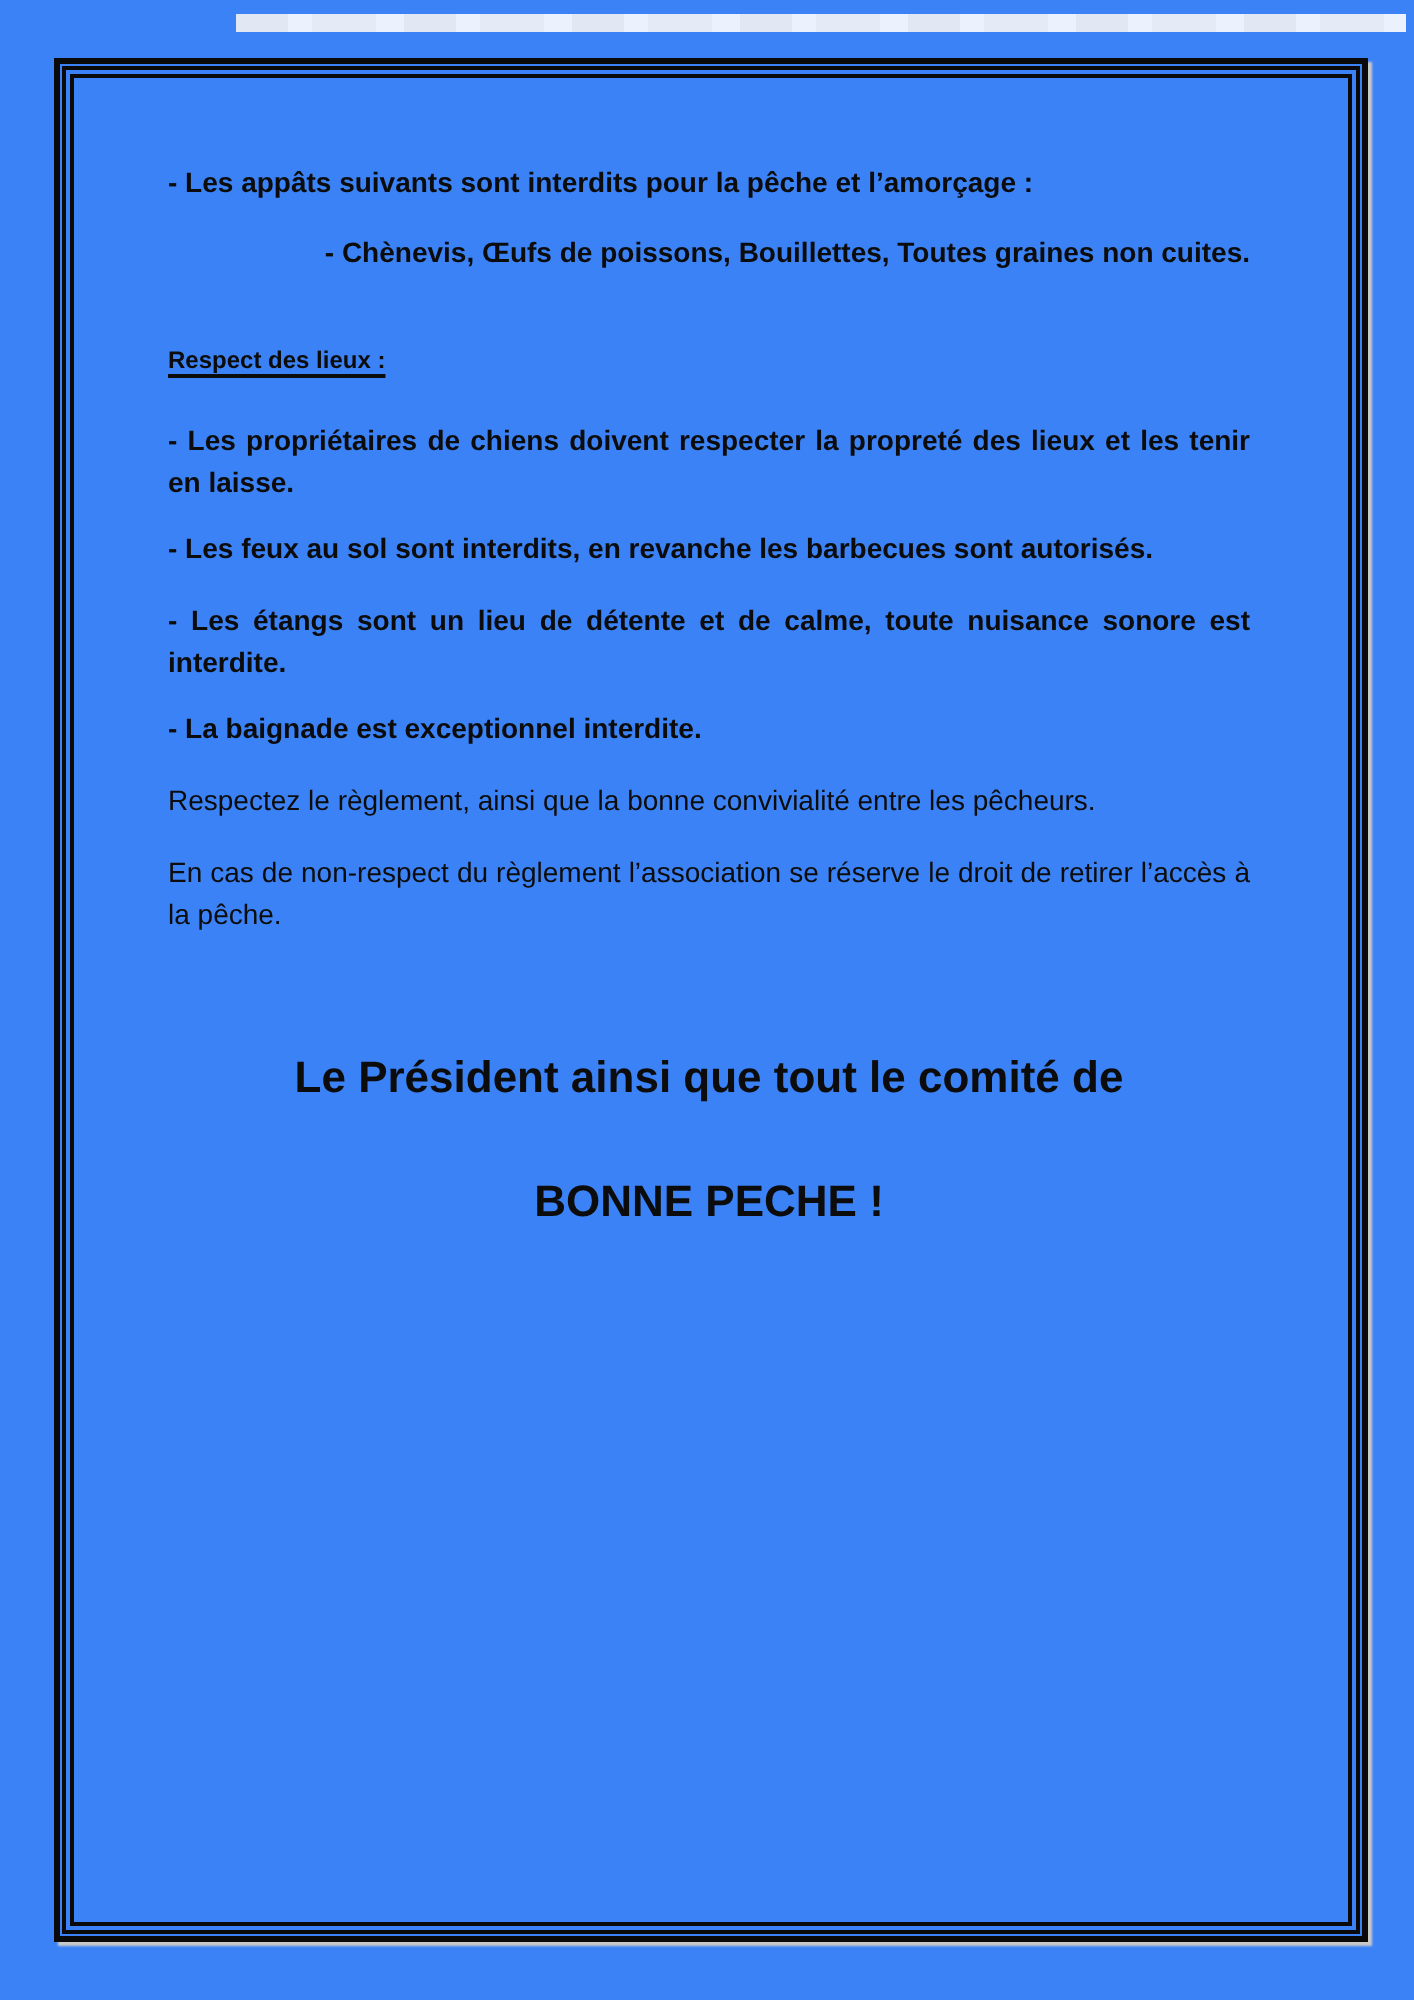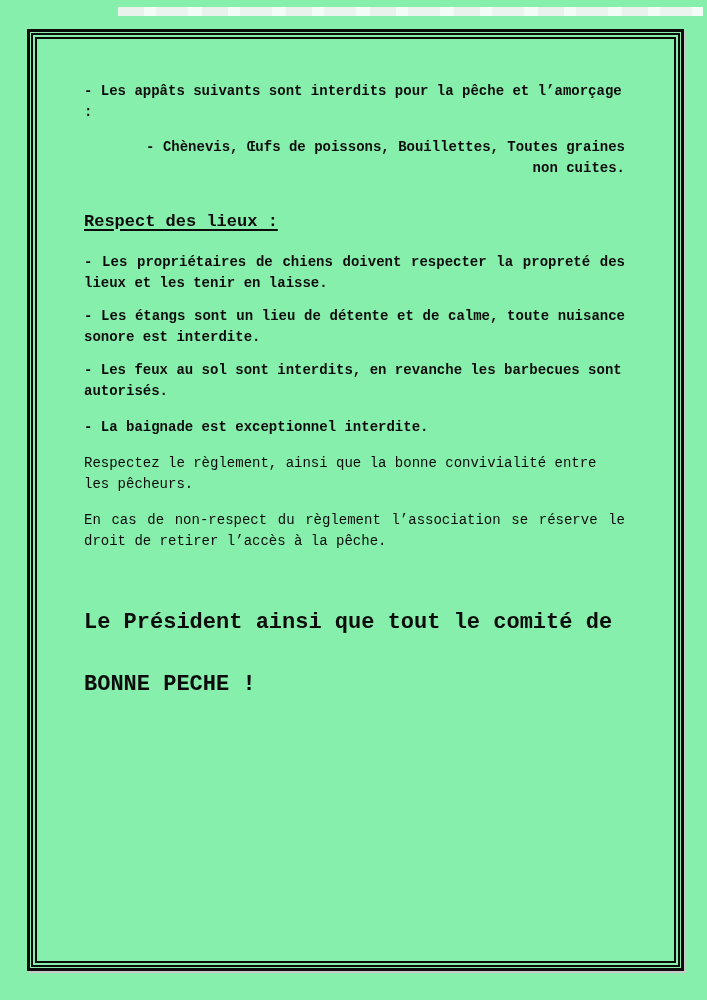--- a/index.html
+++ b/index.html
@@ -4,23 +4,23 @@
 <style>
   html, body {
     margin: 0;
     padding: 0;
     background: #ffffff;
   }
   .page {
     position: relative;
     width: 707px;
     height: 1000px;
-    background: #86efac;
+    background: #3b82f6;
     overflow: hidden;
-    font-family: Liberation Mono, monospace;
+    font-family: Liberation Sans, sans-serif;
     color: #0c0c0c;
   }
   
   .top-artifact {
     position: absolute;
     left: 118px;
     top: 7px;
     width: 585px;
     height: 9px;
     background: repeating-linear-gradient(
@@ -69,38 +69,39 @@
   .content p { margin: 0; }
   .b { font-weight: bold; }
   .just {
     text-align: justify;
     text-align-last: left;
   }
   .bait-line { margin-bottom: 14px !important; }
   .bait-sub { text-indent: 44px; margin-bottom: 0 !important; text-align: right; }
   .heading {
     margin: 31px 0 18px !important;
-    font-size: 17px;
+    font-size: 12px;
     line-height: 24px;
     font-weight: bold;
     text-decoration: underline;
     text-decoration-thickness: 2px;
     text-underline-offset: 3px;
   }
   .r1, .r2 { margin-bottom: 12px !important; }
   .r3, .r4 { margin-bottom: 15px !important; }
   .r5 { margin-bottom: 62px !important; }
   .n1 { margin-bottom: 16px !important; }
   .n2 { margin-bottom: 13px !important; }
   .n3 { margin-bottom: 15px !important; }
   .n4 { margin-bottom: 55px !important; }
   .closing {
     font-size: 22px;
     line-height: 31px;
     font-weight: bold;
+    text-align: center;
     margin: 0;
   }
 </style>
 </head>
 <body>
 
 <div class="page">
 
   <div class="top-artifact"></div>
 
@@ -110,23 +111,23 @@
         <div class="content">
 
           <p class="b bait-line">- Les appâts suivants sont interdits pour la pêche et l’amorçage :</p>
 
           <p class="b bait-sub">- Chènevis, Œufs de poissons, Bouillettes, Toutes graines non cuites.</p>
 
           <p class="heading">Respect des lieux :</p>
 
           <p class="b just r1">- Les propriétaires de chiens doivent respecter la propreté des lieux et les tenir en laisse.</p>
 
+          <p class="b r3">- Les feux au sol sont interdits, en revanche les barbecues sont autorisés.</p>
+
           <p class="b just r2">- Les étangs sont un lieu de détente et de calme, toute nuisance sonore est interdite.</p>
-
-          <p class="b r3">- Les feux au sol sont interdits, en revanche les barbecues sont autorisés.</p>
 
           <p class="b r4">- La baignade est exceptionnel interdite.</p>
 
 
 
 
           <p class="n3">Respectez le règlement, ainsi que la bonne convivialité entre les pêcheurs.</p>
 
           <p class="just n4">En cas de non-respect du règlement l’association se réserve le droit de retirer l’accès à la pêche.</p>
 

